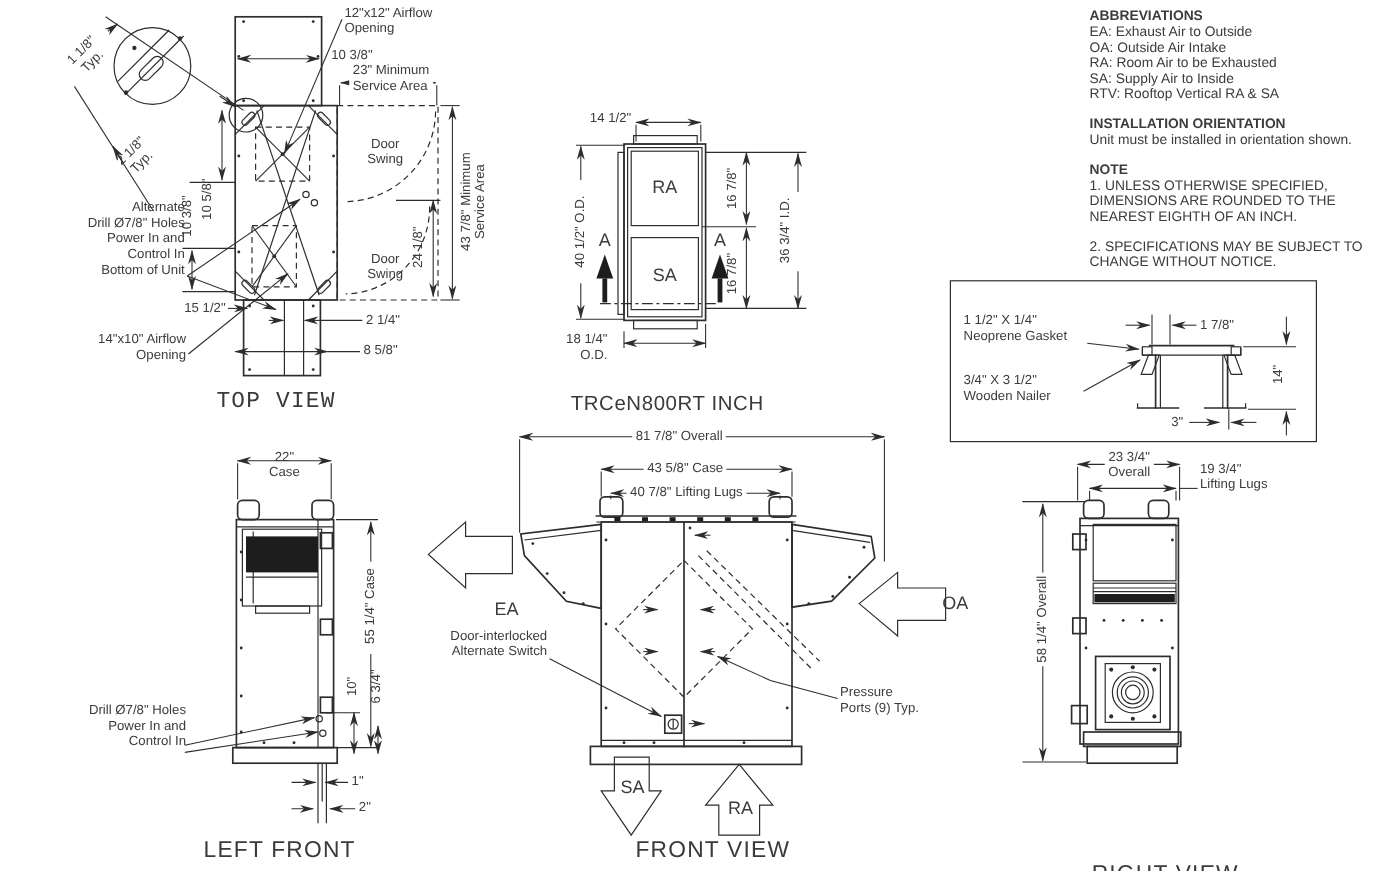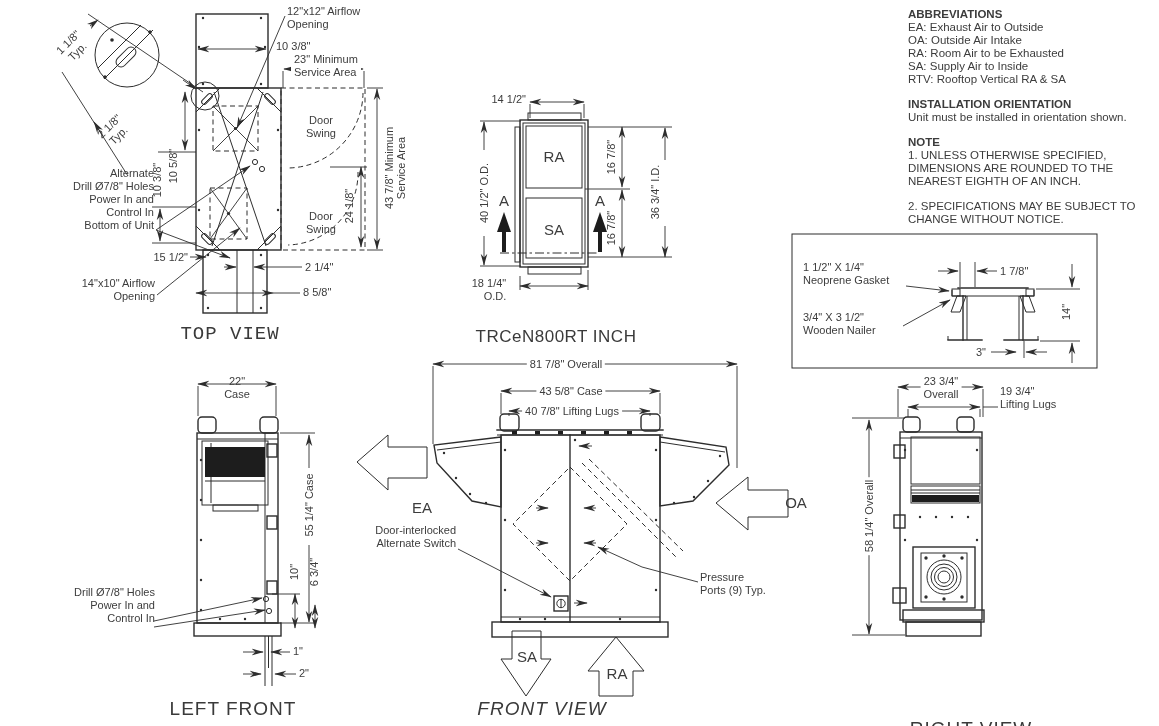--- a/index.html
+++ b/index.html
@@ -504,21 +504,21 @@
 <div class="lbl bgw ctr" style="left:571px;top:391px;">43 5/8" Case</div>
 <div class="lbl bgw ctr" style="left:572px;top:411px;">40 7/8" Lifting Lugs</div>
 <div class="lbl big ctr" style="left:422px;top:461px;margin-top:47px;">EA</div>
 <div class="lbl big ctr" style="left:763px;top:503px;margin-left:33px;">OA</div>
 <div class="lbl big ctr" style="left:527px;top:657px;">SA</div>
 <div class="lbl big ctr" style="left:617px;top:674px;">RA</div>
 <div class="lbl ra" style="left:350px;top:524px;width:106px;">Door-interlocked
 Alternate Switch</div>
 <div class="lbl" style="left:700px;top:571px;">Pressure
 Ports (9) Typ.</div>
-<div class="lbl vtitle ctr" style="left:542px;top:709px;font-style:italic;">FRONT VIEW</div>
+<div class="lbl vtitle ctr" style="left:594px;top:709px;">FRONT VIEW</div>
 
 <div class="lbl ctr" style="left:237px;top:388px;">22"
 Case</div>
 <div class="lbl rot bgw" style="left:309px;top:505px;">55 1/4" Case</div>
 <div class="lbl rot" style="left:294px;top:572px;">10"</div>
 <div class="lbl rot" style="left:314px;top:572px;">6 3/4"</div>
 <div class="lbl" style="left:293px;top:645px;">1"</div>
 <div class="lbl" style="left:299px;top:667px;">2"</div>
 <div class="lbl ra" style="left:55px;top:586px;width:100px;">Drill Ø7/8" Holes
 Power In and

